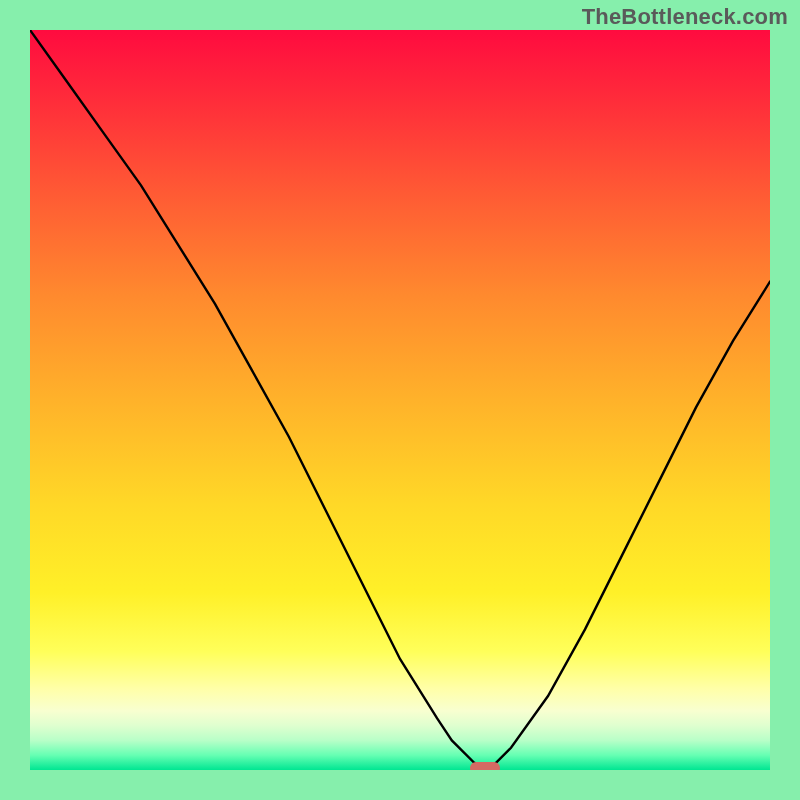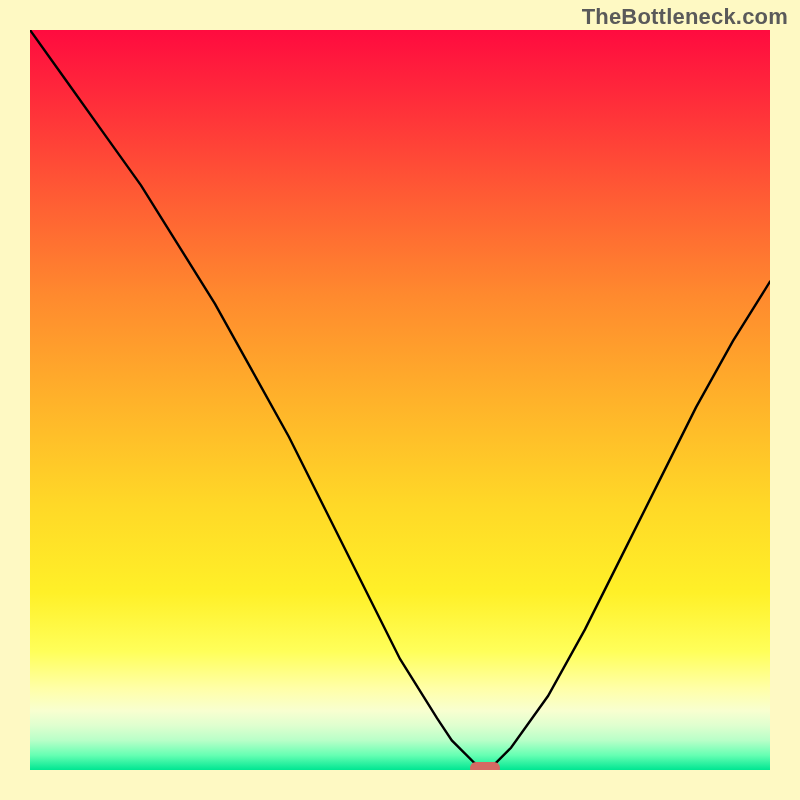--- a/index.html
+++ b/index.html
@@ -8,21 +8,21 @@
     width: 800px;
     height: 800px;
     background: #000;
     overflow: hidden;
     font-family: Arial, Helvetica, sans-serif;
   }
   .frame {
     position: relative;
     width: 800px;
     height: 800px;
-    background: #fef9c3;
+    background: #86efac;
   }
   .watermark {
     position: absolute;
     top: 4px;
     right: 12px;
     color: #5a5a5a;
     font-size: 22px;
     font-weight: 600;
     letter-spacing: 0.2px;
     z-index: 10;

